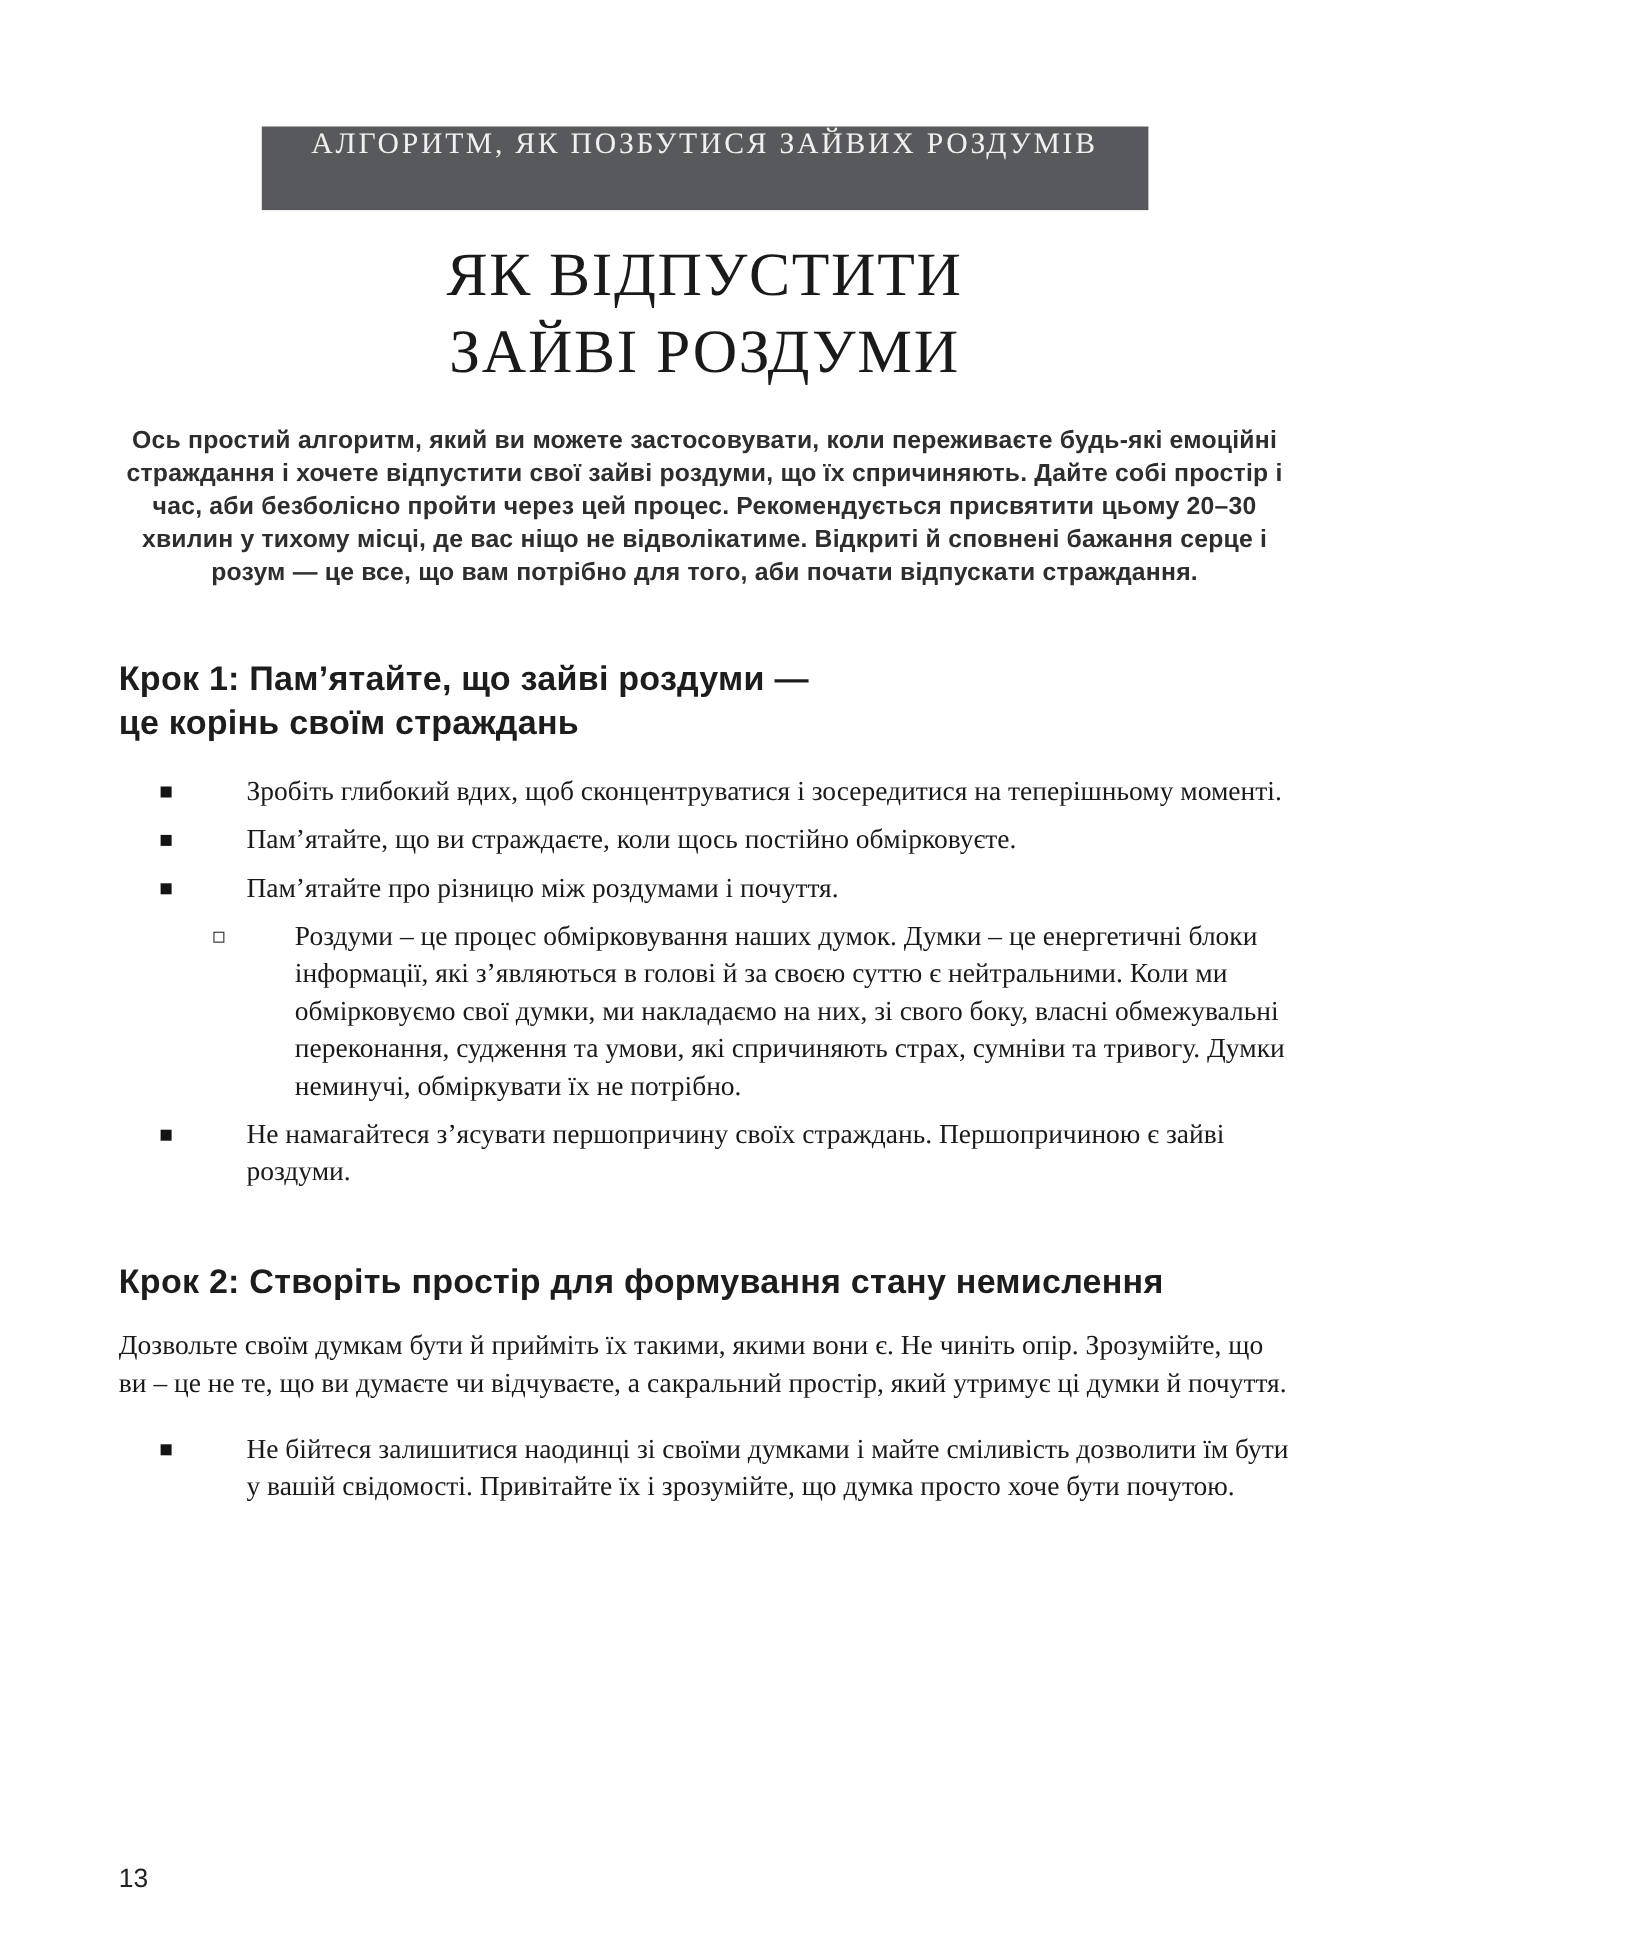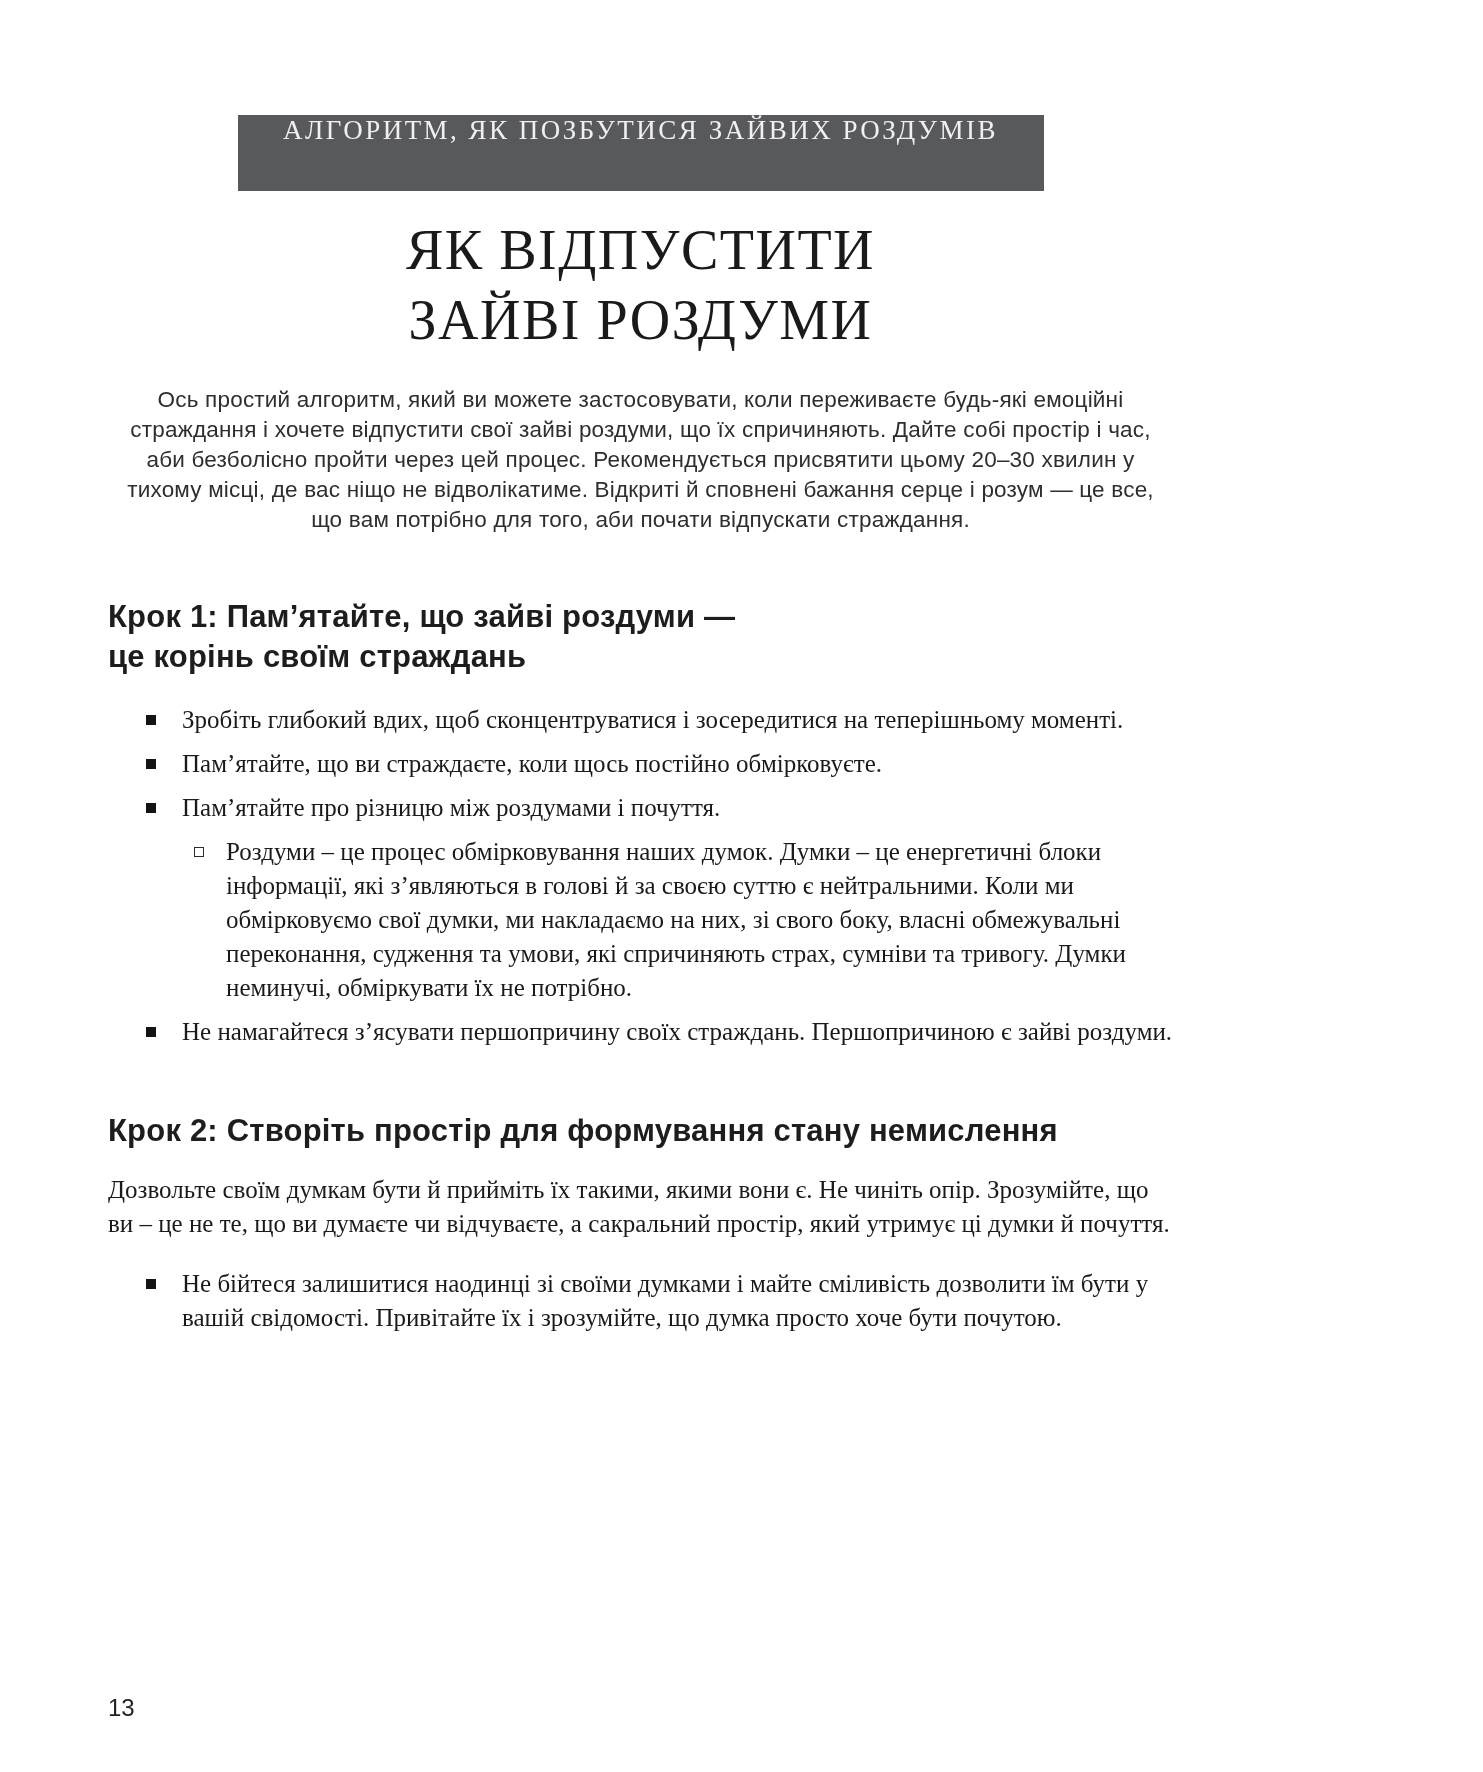--- a/index.html
+++ b/index.html
@@ -52,20 +52,21 @@
   
   .intro{
     margin:30px auto 0 auto;
     width:1060px;
     text-align:center;
     font-family:"Liberation Sans", sans-serif;
     font-size:22.5px;
     line-height:30px;
     letter-spacing:0.2px;
     color:var(--intro-text);
+    font-weight:bold;
   }
   
   .section-heading{
     margin:62px 0 0 0;
     font-family:"Liberation Sans", sans-serif;
     font-weight:bold;
     font-size:31px;
     line-height:40px;
     color:var(--heading-text);
     letter-spacing:0.2px;
@@ -80,20 +81,21 @@
   
   ul.bullets{
     list-style:none;
     margin:26px 0 0 0;
     padding:0;
   }
   ul.bullets li{
     display:flex;
     align-items:flex-start;
     margin-top:10px;
+    gap:42px;
   }
   .marker{
     flex:none;
     width:10px;height:10px;
     background:#141414;
     margin:12px 26px 0 38px;
   }
   li.sub .marker{
     width:8px;height:8px;
     background:transparent;

